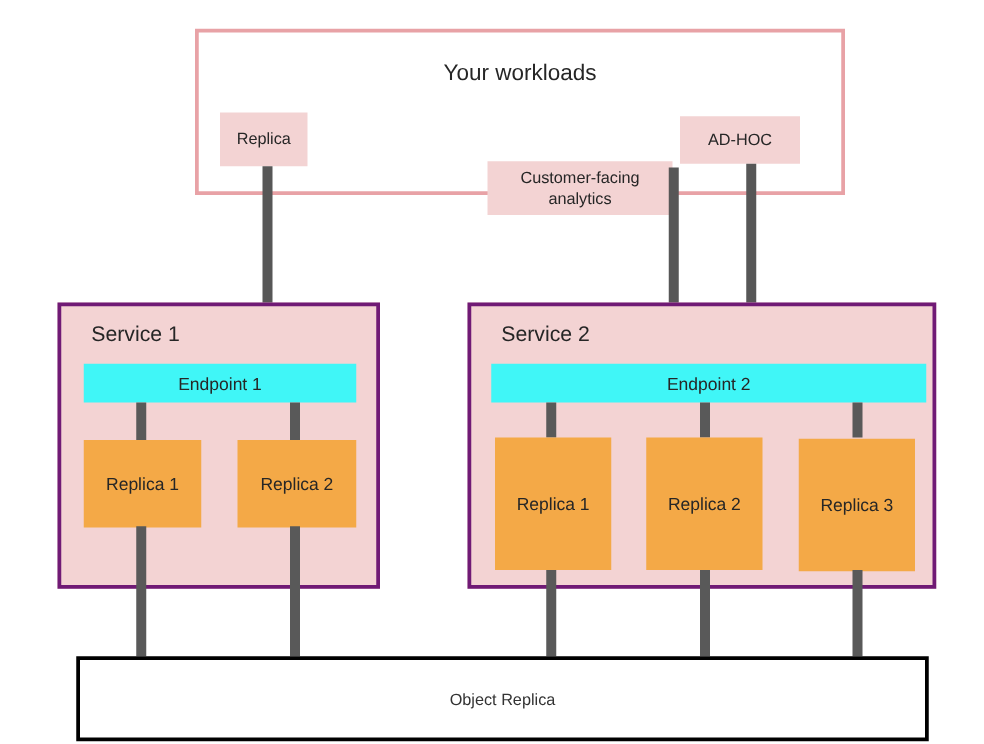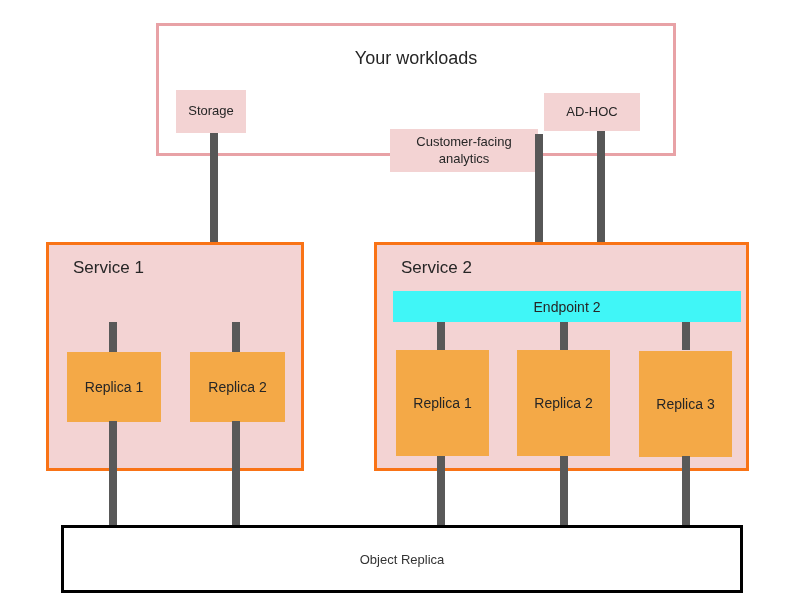--- a/index.html
+++ b/index.html
@@ -49,21 +49,21 @@
     width: 0; height: 0;
     border-left: 6px solid transparent;
     border-right: 6px solid transparent;
     border-top: 11px solid #575757;
   }
 
   
   .service-box {
     top: 234px; height: 229px;
     background: #f3d3d3;
-    border: 3px solid #f97316;
+    border: 3px solid #701a75;
   }
   .service1 { left: 38px;  width: 258px; }
   .service2 { left: 366px; width: 375px; }
   .service-title {
     left: 20px; top: 9px;
     font-size: 17px;
     color: #262626;
   }
   .endpoint-bar {
     top: 46px; height: 31px;
@@ -97,21 +97,21 @@
   }
 </style>
 </head>
 <body>
 
 <div class="canvas">
 
   <div class="abs workloads-box">
     <div class="abs workloads-title">Your workloads</div>
     <div class="abs pink-chip chip-writes">
-      <span>Storage</span>
+      <span>Replica</span>
     </div>
     <div class="abs pink-chip chip-analytics">
       <span>Customer-facing analytics</span>
     </div>
     <div class="abs pink-chip chip-adhoc">
       <span>AD-HOC</span>
     </div>
   </div>
 
   <div>
@@ -124,20 +124,23 @@
     <div class="abs arrow-head" style="left:522px; top:264px;"></div>
   </div>
 
   <div>
     <div class="abs arrow-line" style="left:589px; top:123px; height:142px;"></div>
     <div class="abs arrow-head" style="left:584px; top:264px;"></div>
   </div>
 
   <div class="abs service-box service1">
     <div class="abs service-title">Service 1</div>
+    <div class="abs endpoint-bar endpoint1">
+      <span>Endpoint 1</span>
+    </div>
     <div class="abs stub" style="left:60px; top:77px; height:30px;"></div>
     <div class="abs stub" style="left:183px; top:77px; height:30px;"></div>
     <div class="abs replica-box" style="left:18px; top:107px; width:94px; height:70px;">
       <span>Replica 1</span>
     </div>
     <div class="abs replica-box" style="left:141px; top:107px; width:95px; height:70px;">
       <span>Replica 2</span>
     </div>
   </div>
 

